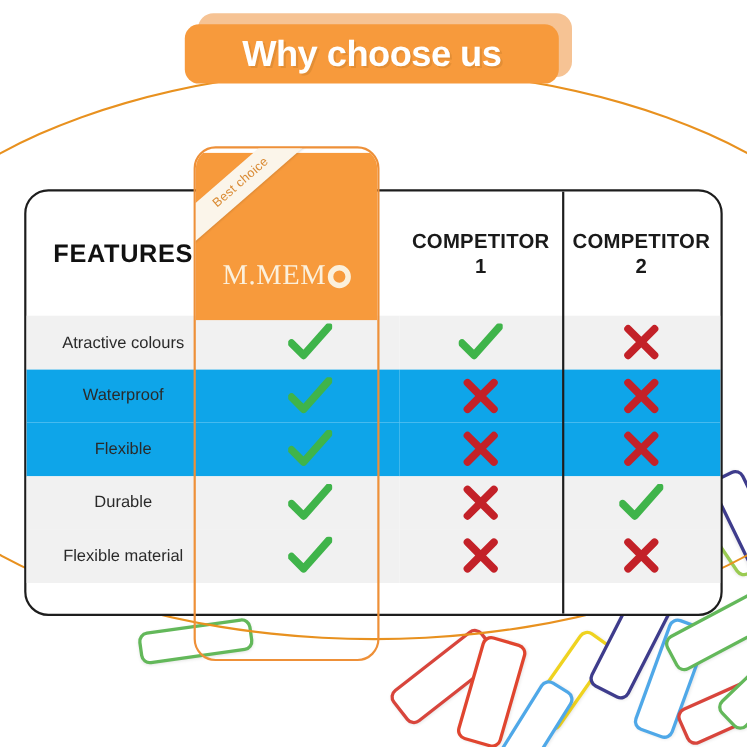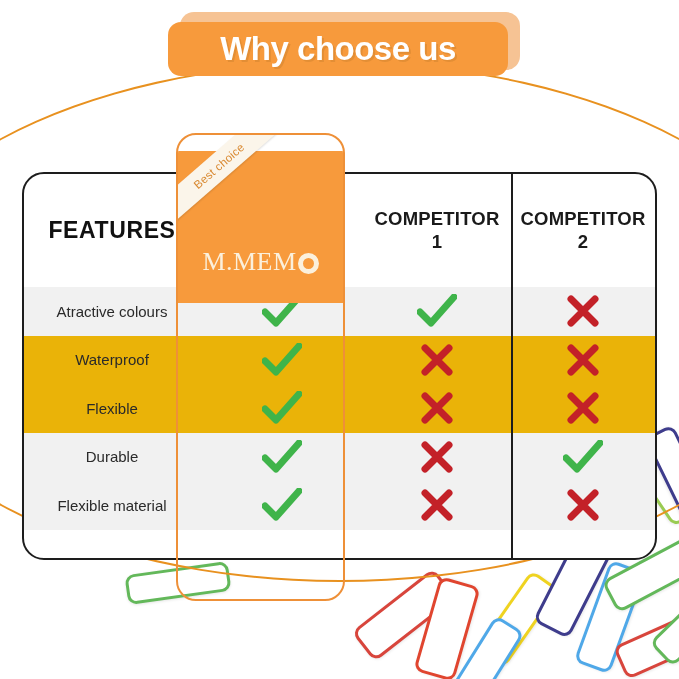--- a/index.html
+++ b/index.html
@@ -108,21 +108,21 @@
     color: #1a1a1a;
     line-height: 1.22;
     letter-spacing: 0.2px;
   }
   .competitor-label .num { display: block; }
 
   
   .body-row { height: 48.5px; }
   .body-row .cell { height: 48.5px; }
   .stripe-a { background: #F1F1F1; }
-  .stripe-b { background: #eab308; }
+  .stripe-b { background: #0ea5e9; }
 
   .feature-text {
     font-size: 15px;
     color: #2a2a2a;
   }
 
   
   #tail-row { height: 32px; }
   #tail-row .cell { height: 32px; }
 
@@ -144,21 +144,21 @@
     width: 169px;
     height: 468px;
     border: 2px solid #EE9038;
     border-radius: 20px;
     background: transparent;
     overflow: hidden;
   }
   #memo-header {
     position: absolute;
     left: 0;
-    top: 16px;
+    top: 4px;
     width: 100%;
     height: 152px;
     background: #F79A3C;
     display: flex;
     align-items: flex-end;
     justify-content: center;
     padding-bottom: 26px;
   }
   #memo-logo {
     font-family: "Liberation Serif", serif;

